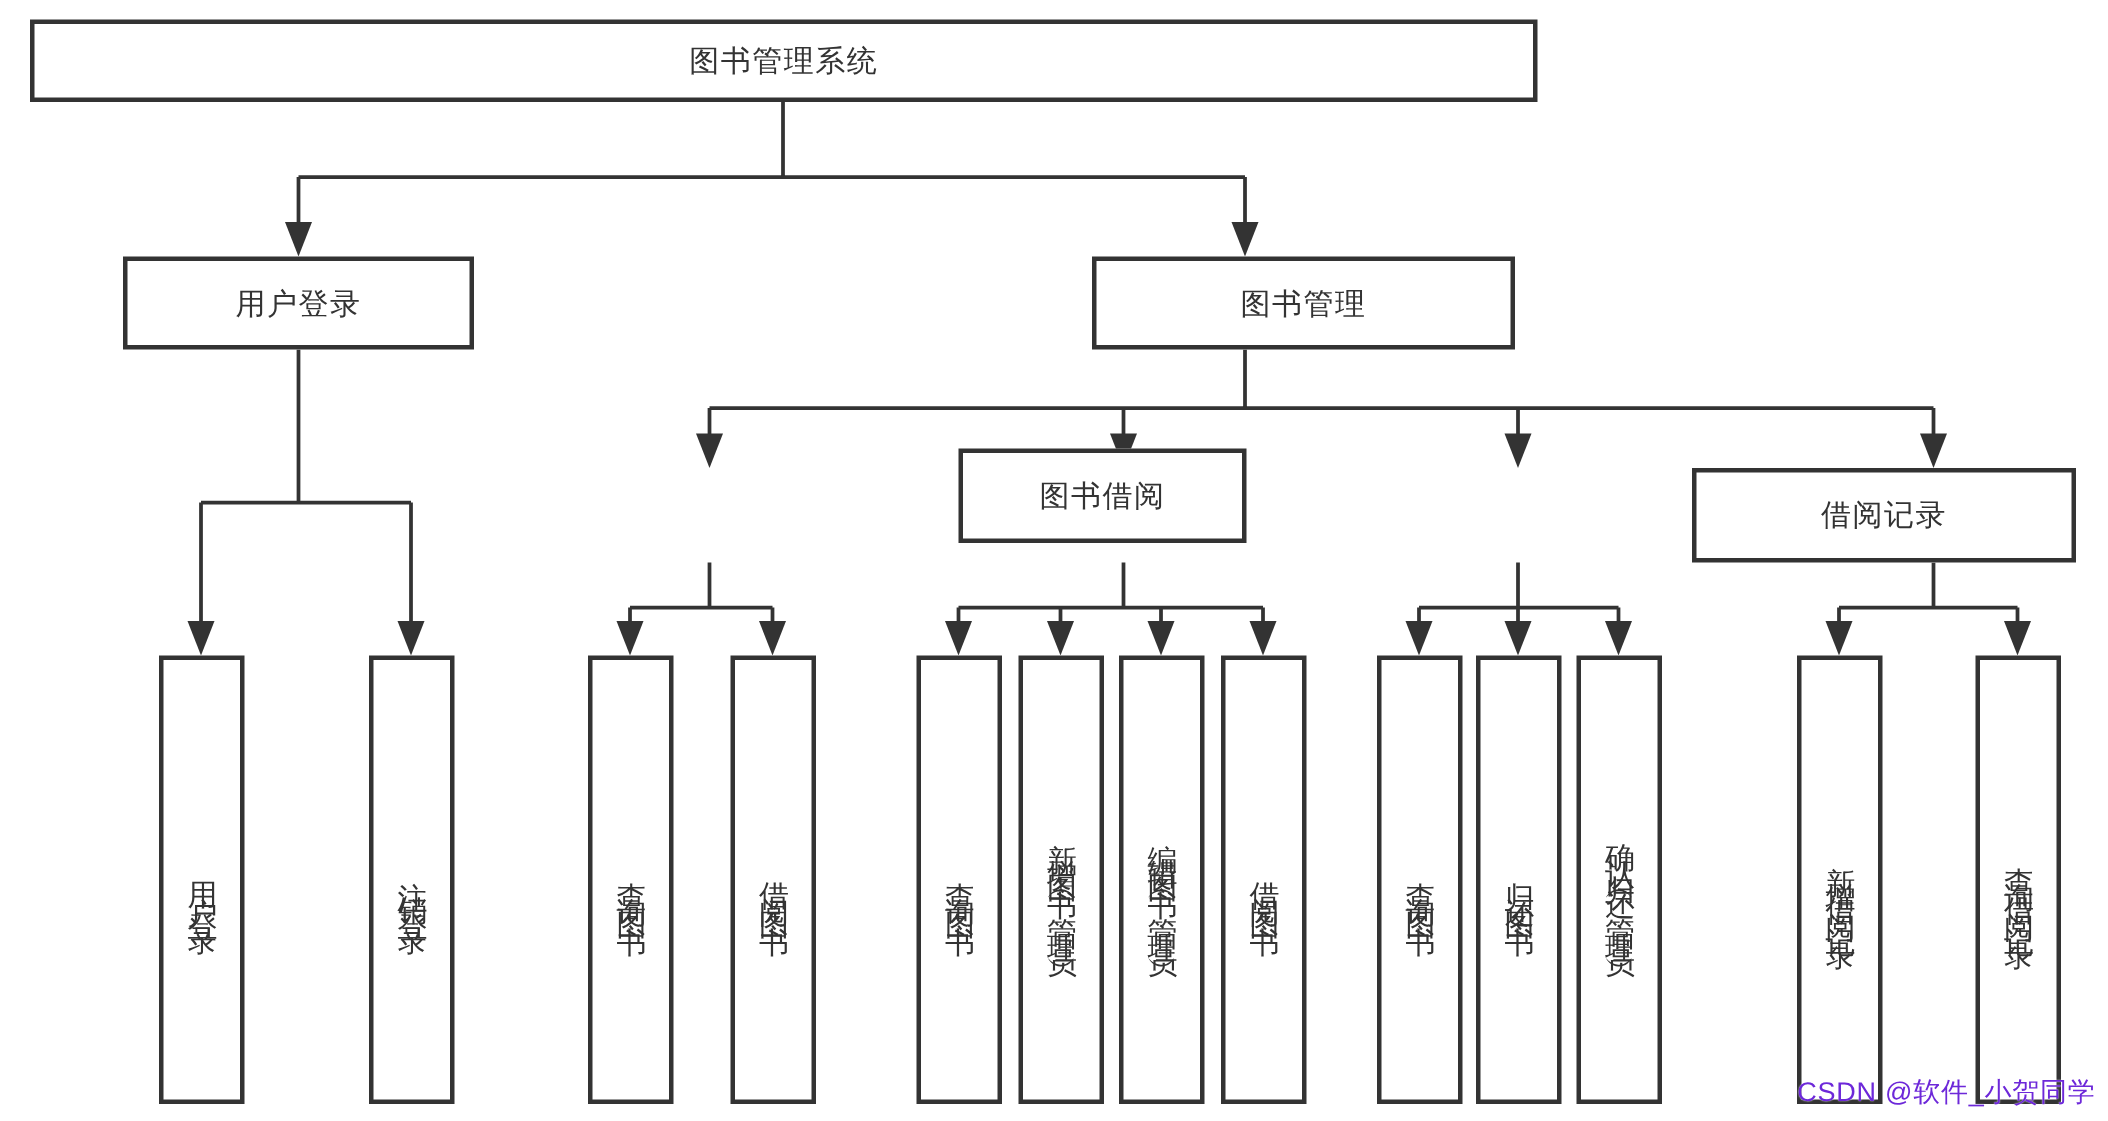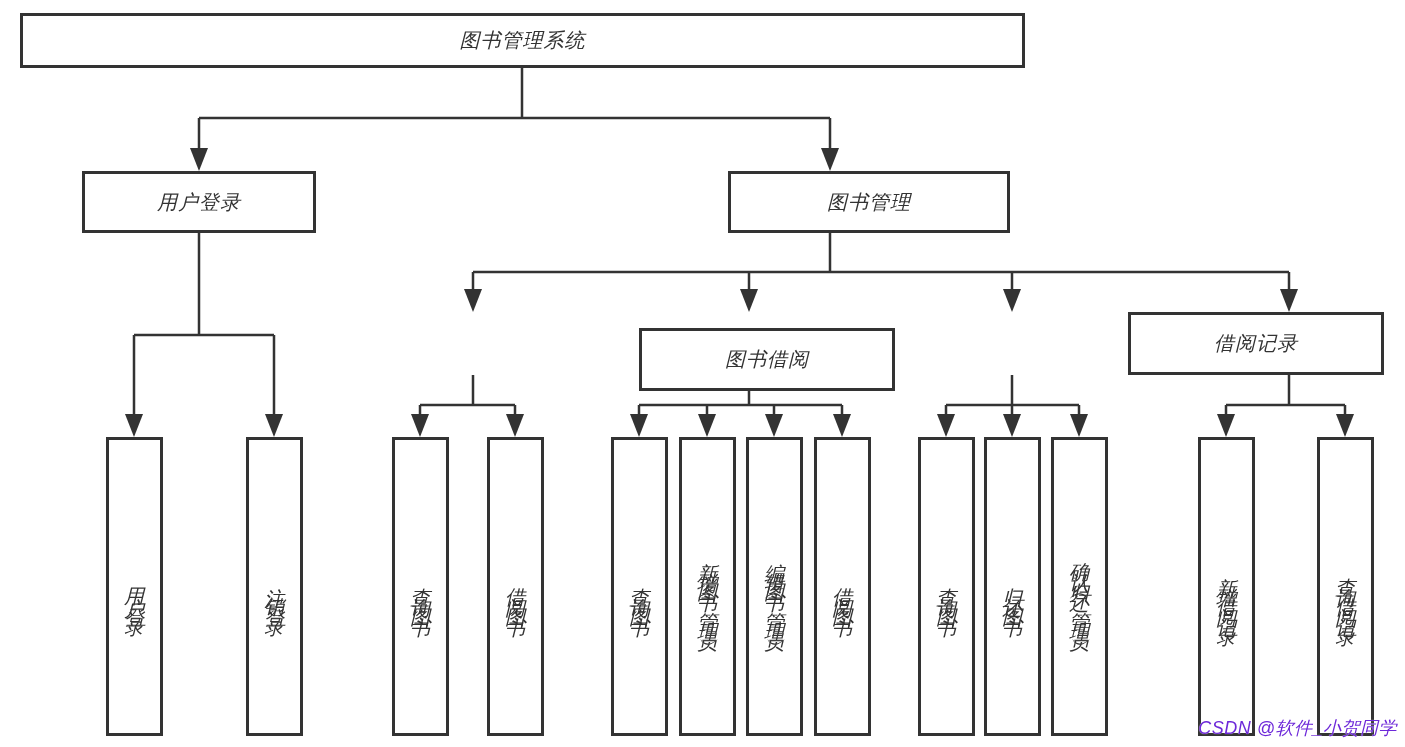--- a/index.html
+++ b/index.html
@@ -3,21 +3,20 @@
 <meta charset="utf-8">
 <style>
   html,body{margin:0;padding:0;background:#ffffff;}
   .canvas{
     position:relative;
     width:1405px;height:747px;
     background:#ffffff;
     font-family:"Liberation Sans","DejaVu Sans",sans-serif;
     color:#333333;
     overflow:hidden;
-    font-style:italic;
   }
   .connectors{position:absolute;left:0;top:0;width:1405px;height:747px;}
   .box{
     position:absolute;
     box-sizing:border-box;
     border:3px solid #333333;
     background:#ffffff;
     display:flex;align-items:center;justify-content:center;
     font-size:20px;
     letter-spacing:1px;
@@ -91,21 +90,21 @@
     <span>图书管理系统</span>
   </div>
 
   <div class="box" style="left:82px;top:171px;width:234px;height:62px">
     <span>用户登录</span>
   </div>
   <div class="box" style="left:728px;top:171px;width:282px;height:62px">
     <span>图书管理</span>
   </div>
 
-  <div class="box" style="left:639px;top:328px;width:256px;height:63px">
+  <div class="box" style="left:639px;top:299px;width:192px;height:63px">
     <span>图书借阅</span>
   </div>
   <div class="box" style="left:1128px;top:312px;width:256px;height:63px">
     <span>借阅记录</span>
   </div>
 
   <div class="box leaf" style="left:106px;top:437px;width:57px;height:299px">
     <span class="vtext">用户登录</span>
   </div>
   <div class="box leaf" style="left:246px;top:437px;width:57px;height:299px">

